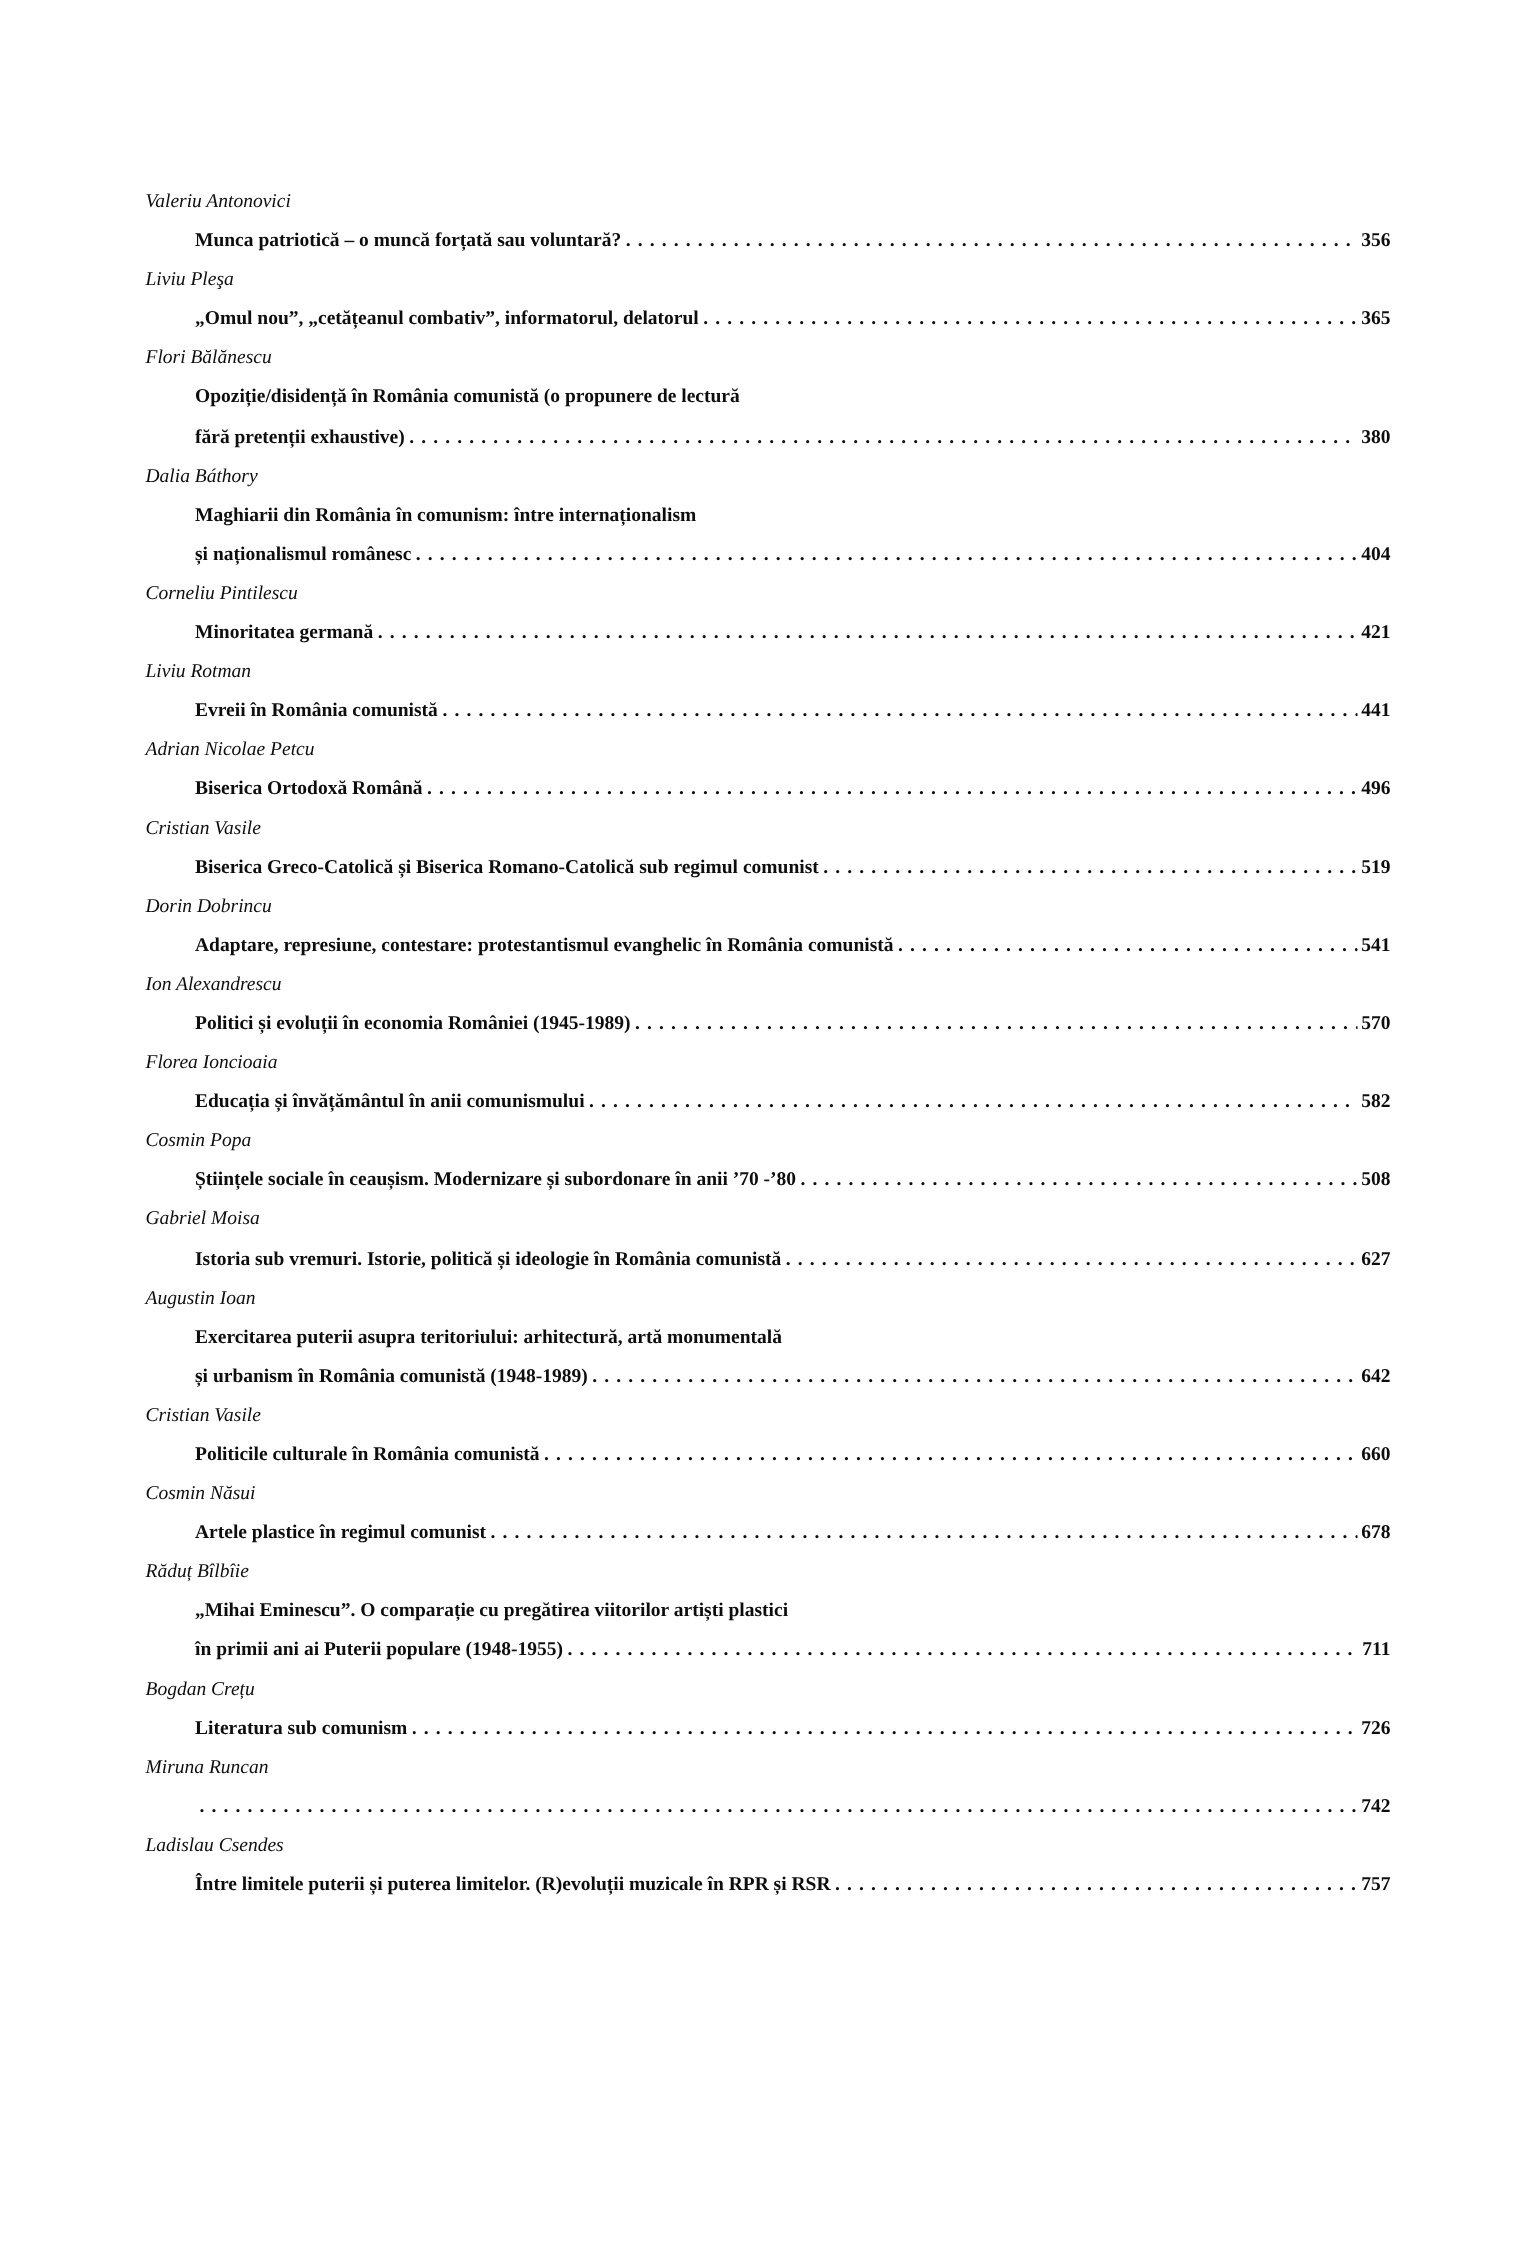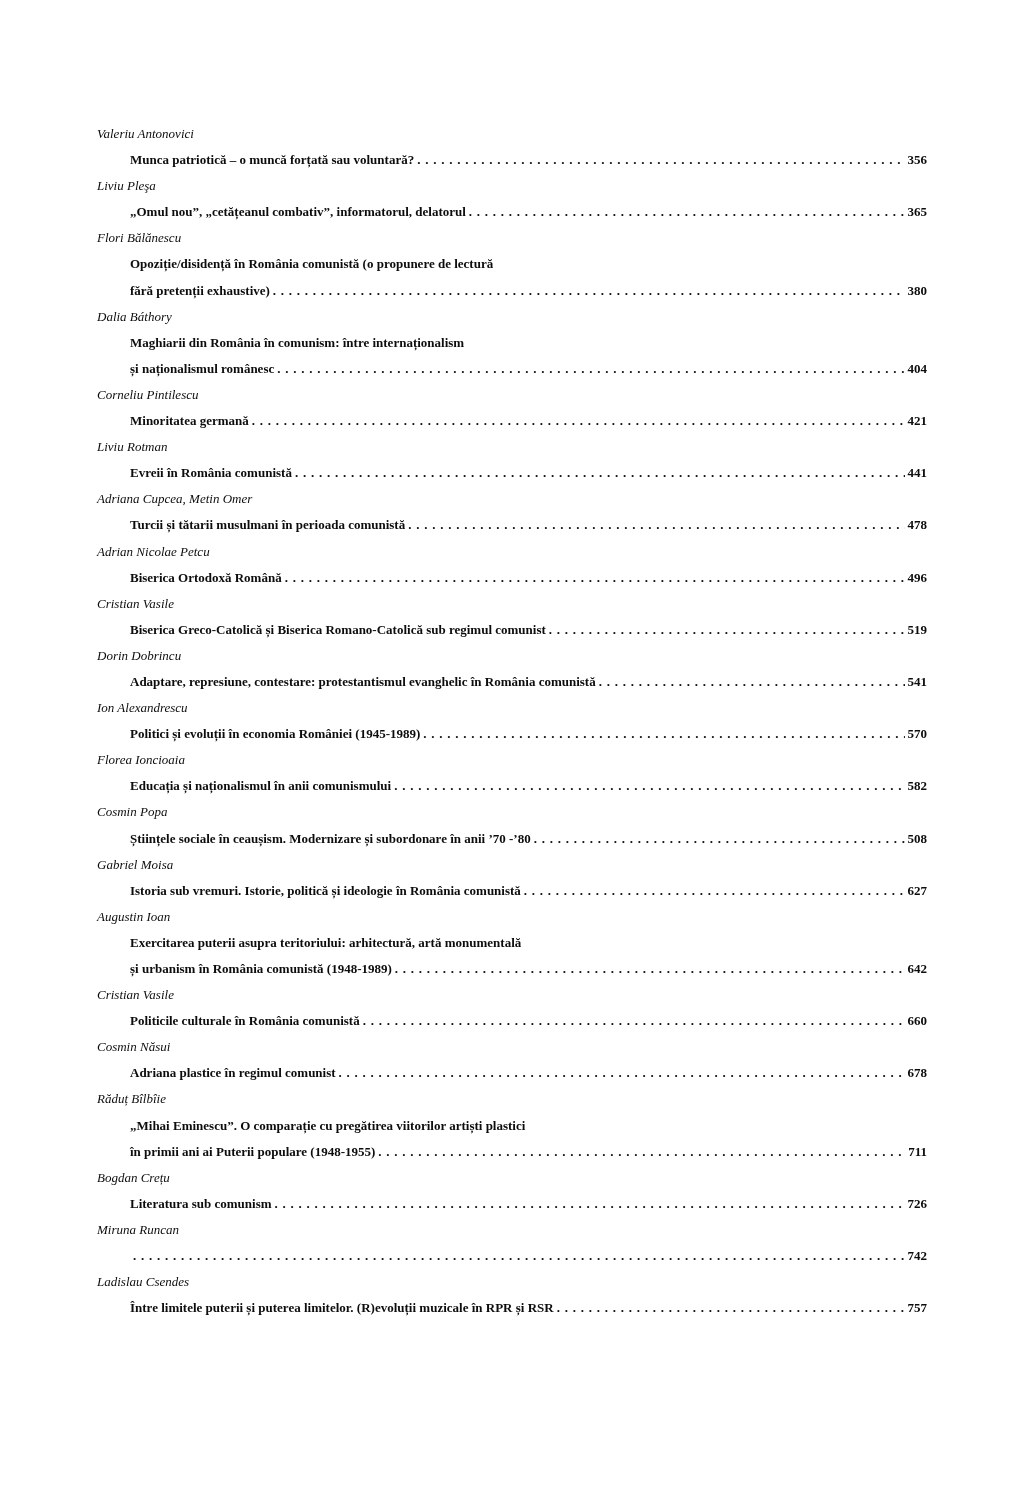--- a/index.html
+++ b/index.html
@@ -101,28 +101,20 @@
     </div>
     <div class="entry">
       <div class="author">Liviu Rotman</div>
       <div class="title-line with-page">
         <span class="title-text">Evreii în România comunistă</span>
         <span class="dots"></span>
         <span class="pagenum">441</span>
       </div>
     </div>
     <div class="entry">
-      <div class="author">Adriana Cupcea, Metin Omer</div>
-      <div class="title-line with-page">
-        <span class="title-text">Turcii și tătarii musulmani în perioada comunistă</span>
-        <span class="dots"></span>
-        <span class="pagenum">478</span>
-      </div>
-    </div>
-    <div class="entry">
       <div class="author">Adrian Nicolae Petcu</div>
       <div class="title-line with-page">
         <span class="title-text">Biserica Ortodoxă Română</span>
         <span class="dots"></span>
         <span class="pagenum">496</span>
       </div>
     </div>
     <div class="entry">
       <div class="author">Cristian Vasile</div>
       <div class="title-line with-page">
@@ -143,21 +135,21 @@
       <div class="author">Ion Alexandrescu</div>
       <div class="title-line with-page">
         <span class="title-text">Politici și evoluții în economia României (1945-1989)</span>
         <span class="dots"></span>
         <span class="pagenum">570</span>
       </div>
     </div>
     <div class="entry">
       <div class="author">Florea Ioncioaia</div>
       <div class="title-line with-page">
-        <span class="title-text">Educația și naționalismul în anii comunismului</span>
+        <span class="title-text">Educația și învățământul în anii comunismului</span>
         <span class="dots"></span>
         <span class="pagenum">582</span>
       </div>
     </div>
     <div class="entry">
       <div class="author">Cosmin Popa</div>
       <div class="title-line with-page">
         <span class="title-text">Științele sociale în ceaușism. Modernizare și subordonare în anii ’70 -’80</span>
         <span class="dots"></span>
         <span class="pagenum">508</span>
@@ -184,21 +176,21 @@
       <div class="author">Cristian Vasile</div>
       <div class="title-line with-page">
         <span class="title-text">Politicile culturale în România comunistă</span>
         <span class="dots"></span>
         <span class="pagenum">660</span>
       </div>
     </div>
     <div class="entry">
       <div class="author">Cosmin Năsui</div>
       <div class="title-line with-page">
-        <span class="title-text">Adriana plastice în regimul comunist</span>
+        <span class="title-text">Artele plastice în regimul comunist</span>
         <span class="dots"></span>
         <span class="pagenum">678</span>
       </div>
     </div>
     <div class="entry">
       <div class="author">Răduț Bîlbîie</div>
       <div class="title-line">„Mihai Eminescu”. O comparație cu pregătirea viitorilor artiști plastici</div>
       <div class="title-line with-page">
         <span class="title-text">în primii ani ai Puterii populare (1948-1955)</span>
         <span class="dots"></span>

